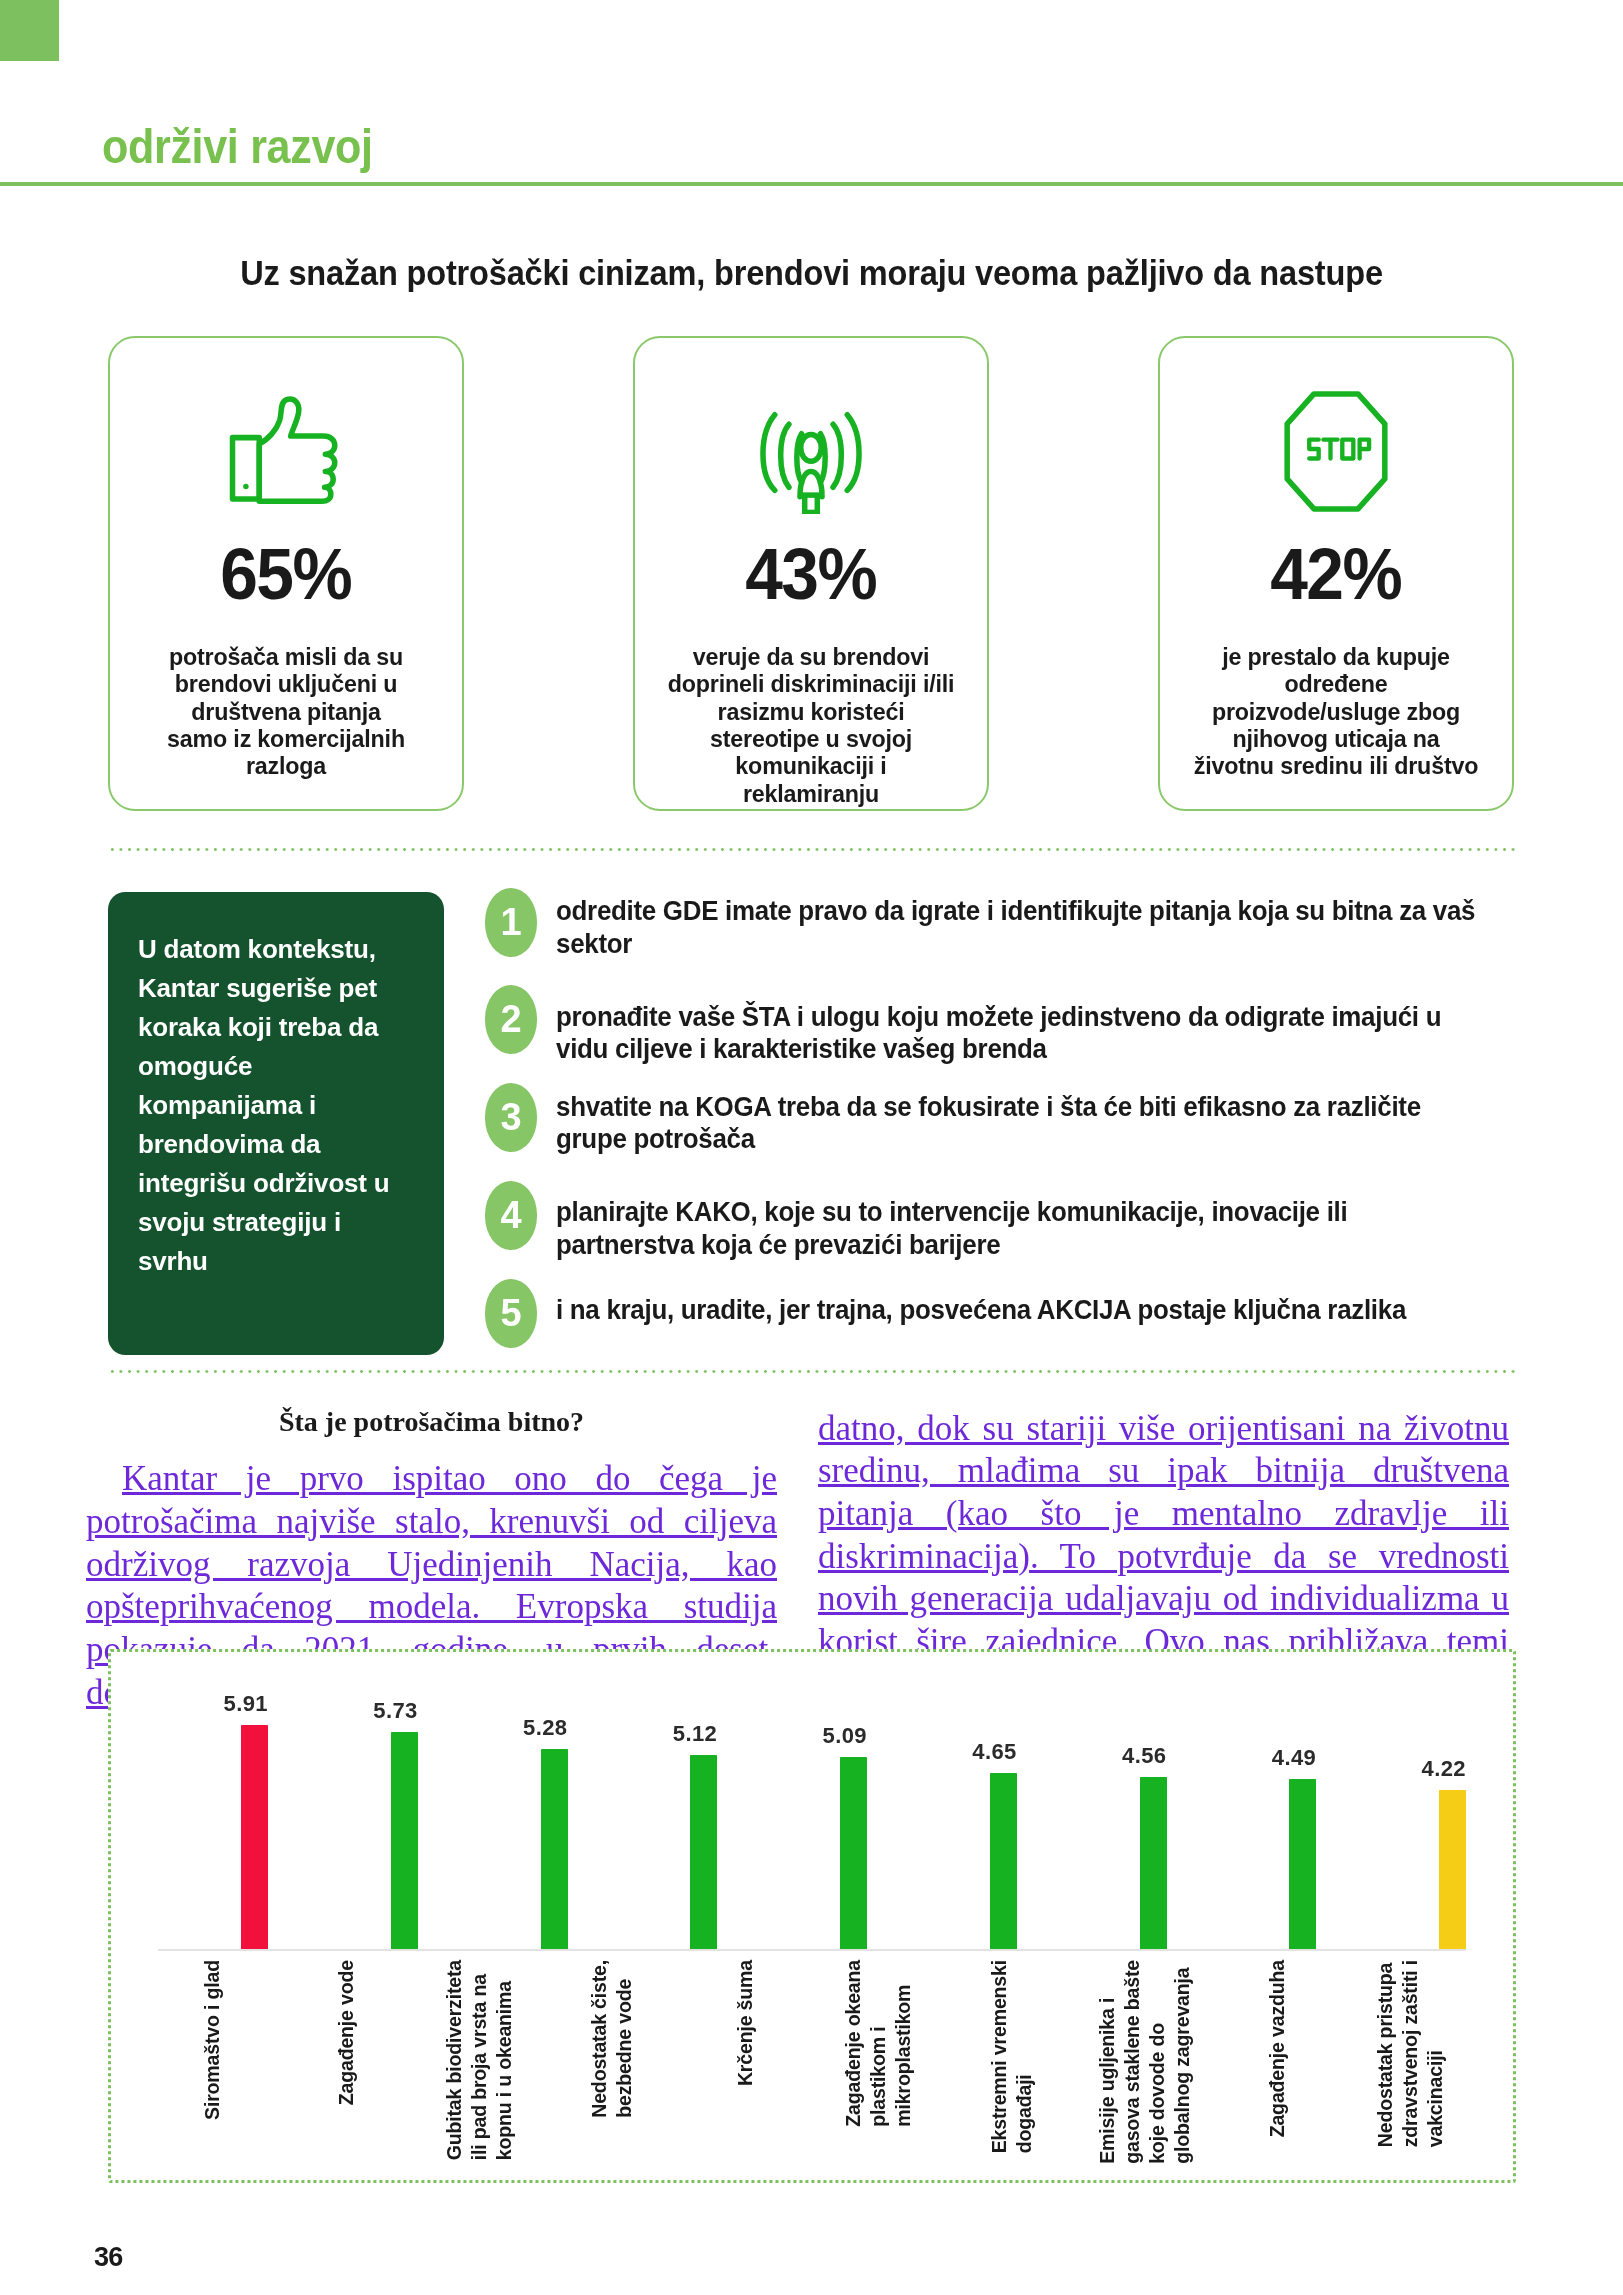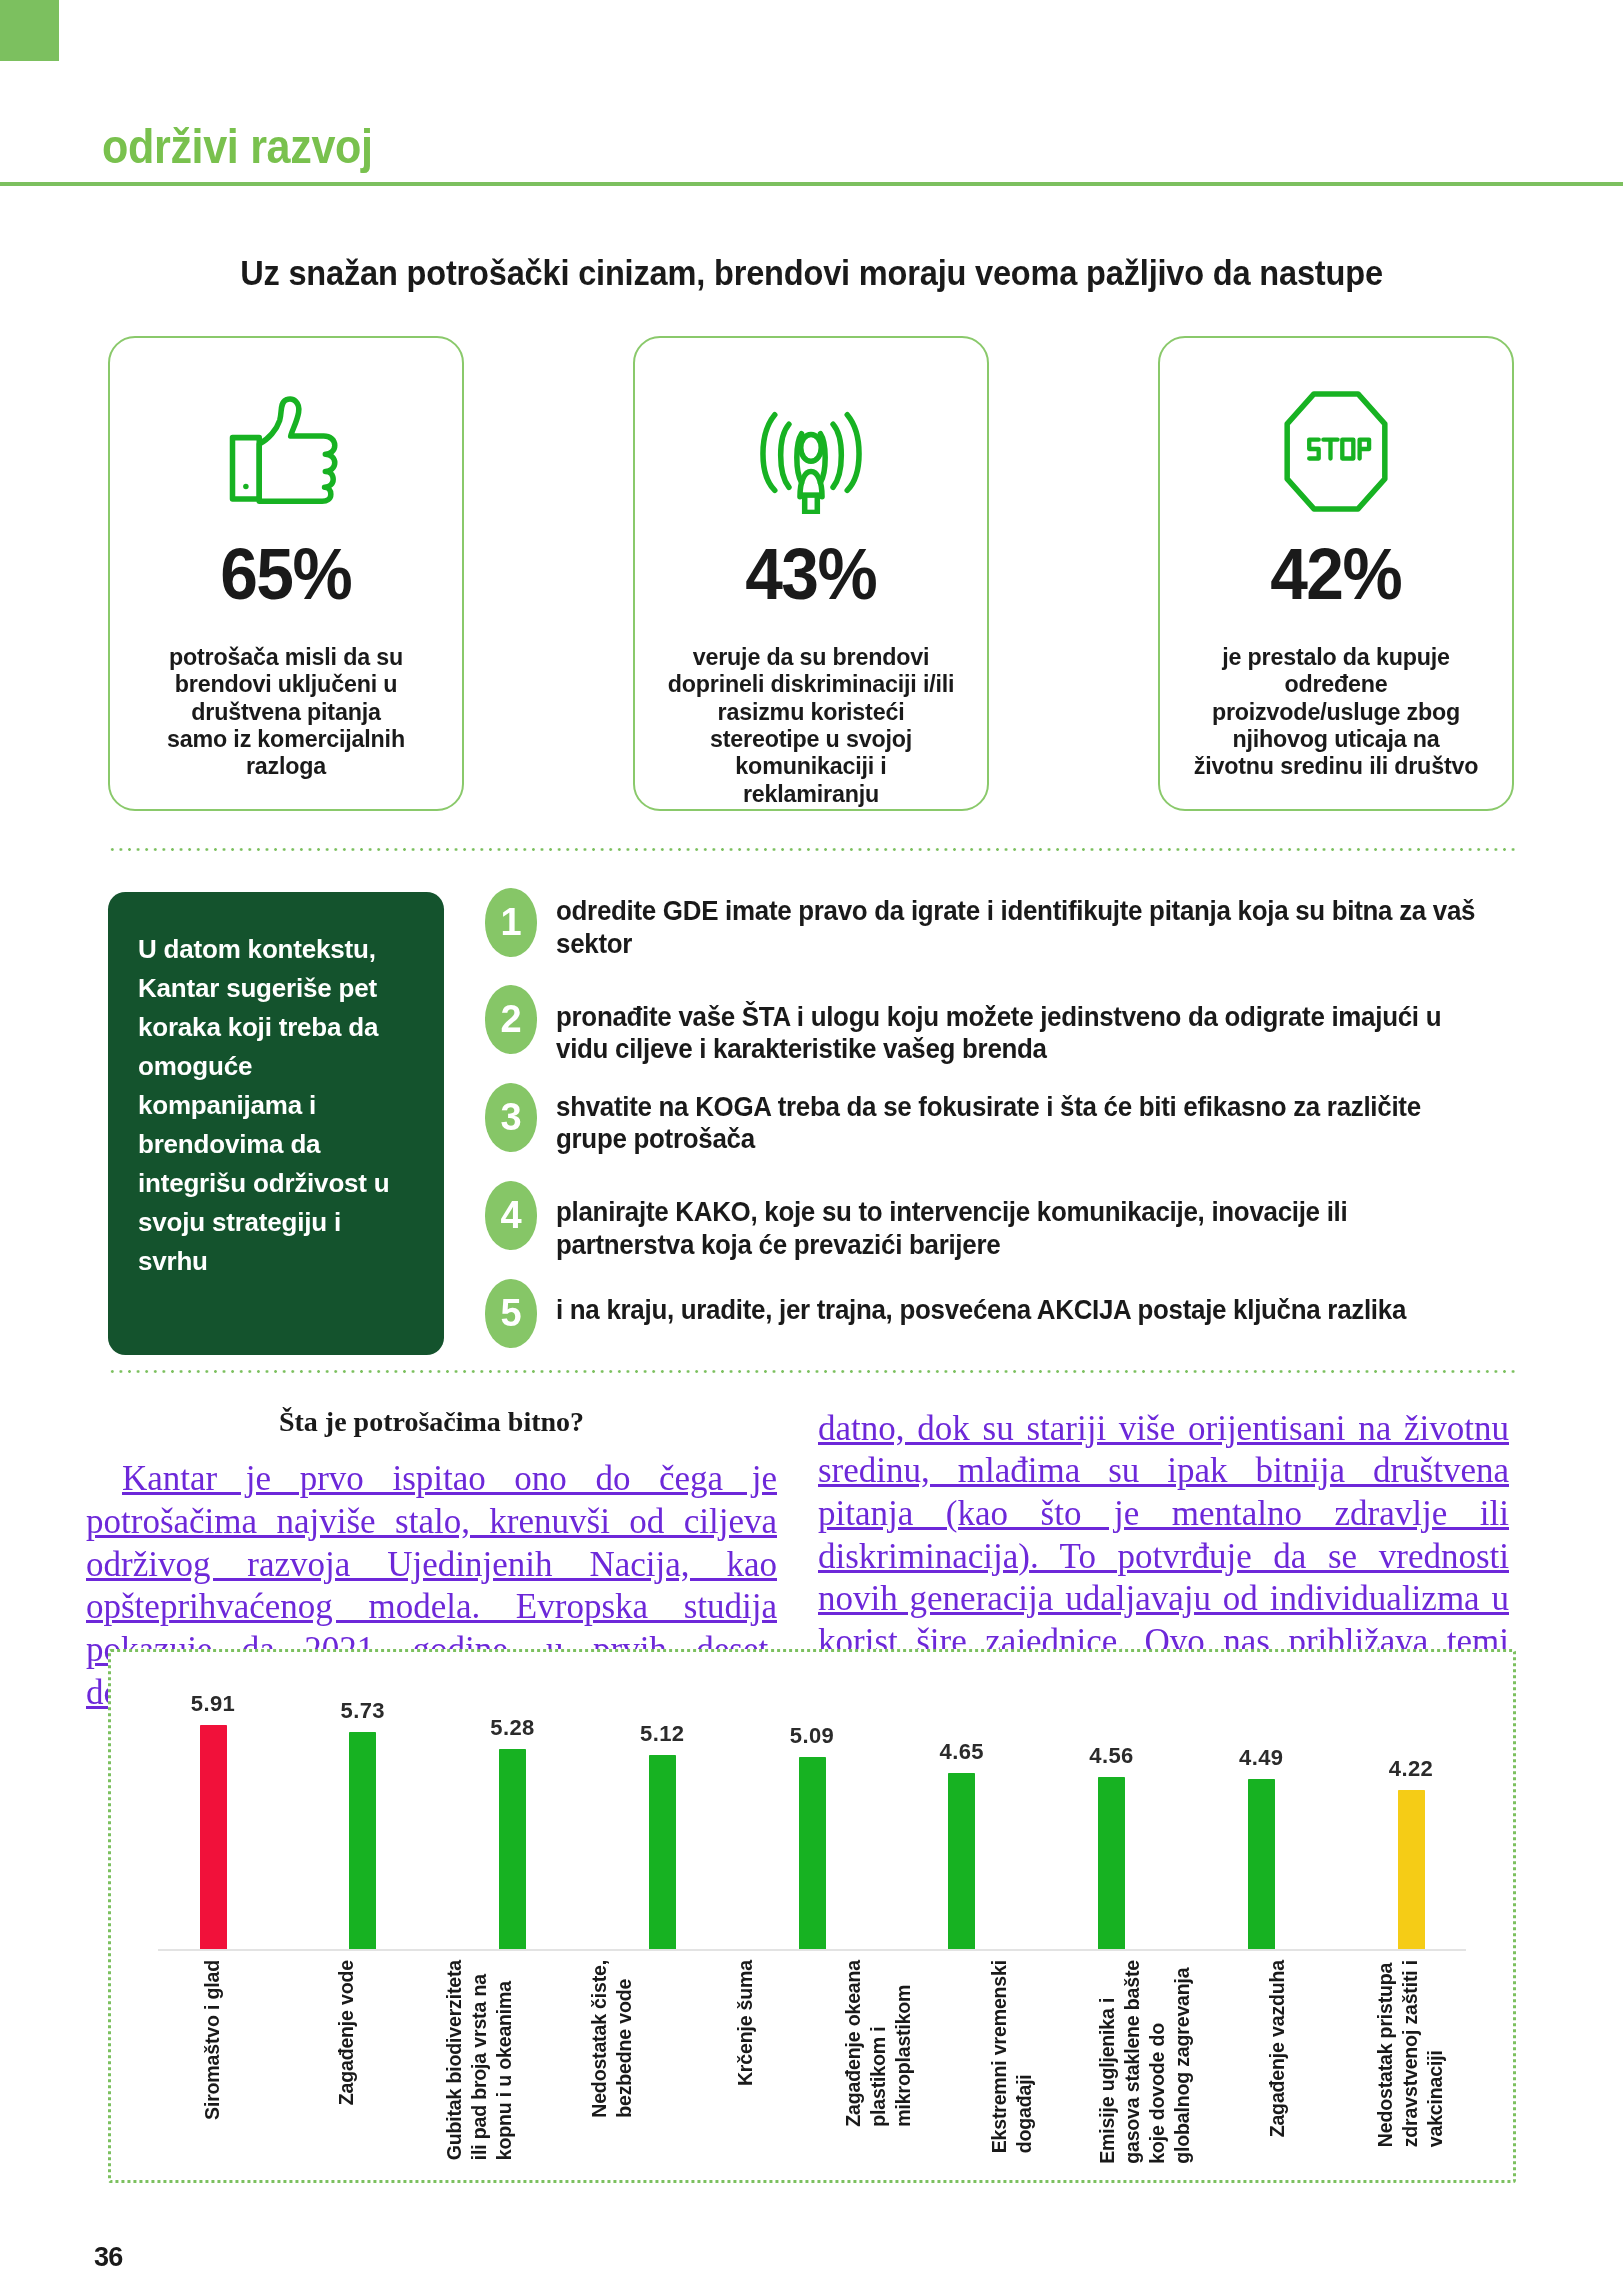--- a/index.html
+++ b/index.html
@@ -192,21 +192,21 @@
     position:absolute;left:47px;top:31px;right:47px;height:267px;
     display:flex;align-items:flex-end;justify-content:space-between;
   }
   .axis-line{
     position:absolute;left:47px;right:47px;top:297px;height:2.4px;background:#e3e3e3;
   }
   .bar-col{
     position:relative;
     width:110px;
     height:100%;
-    display:flex;flex-direction:column;justify-content:flex-end;align-items:center;
+    display:flex;flex-direction:column;justify-content:flex-end;align-items:flex-end;
   }
   .bar-value{
     font-size:22px;font-weight:700;color:#2b2b2b;
     margin-bottom:7.9px;letter-spacing:0.4px;
     font-family:"Liberation Sans", sans-serif;
   }
   .bar{
     width:27px;
     background:#17b222;
     border-radius:0.8px;

